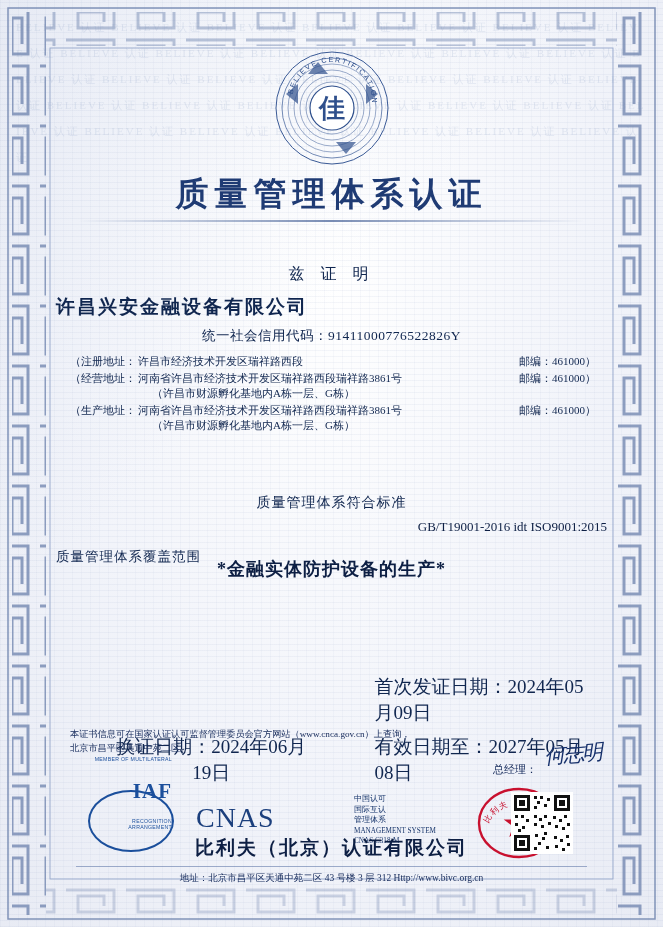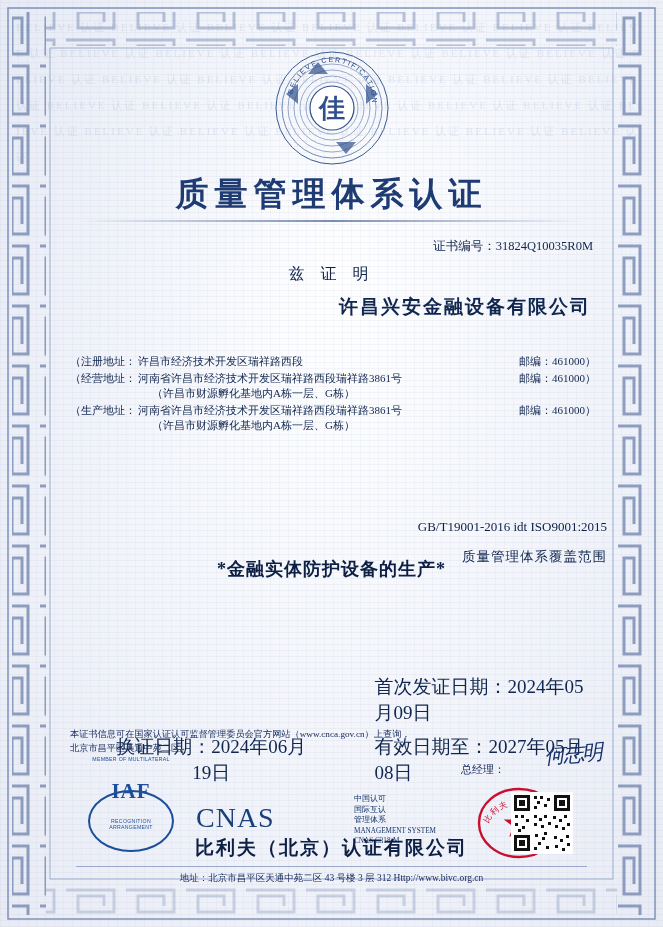--- a/index.html
+++ b/index.html
@@ -64,21 +64,21 @@
     position:absolute; top:214px; right:14px;
     font-size:12.5px; color:#10264f;
     font-family:"Liberation Serif", serif;
   }
   .hereby {
     position:absolute; top:240px; left:0; right:0; text-align:center;
     font-size:16px; letter-spacing:6px; color:#10264f;
     font-family:"Liberation Serif", serif;
   }
   .company {
-    position:absolute; top:270px; left:0; right:16px; text-align:right;
+    position:absolute; top:270px; left:0; right:16px; text-align:left;
     font-size:19px; font-weight:bold; letter-spacing:2px; color:#10264f;
     font-family:"Liberation Serif", serif;
   }
   .credit-code {
     position:absolute; top:303px; left:0; right:0; text-align:center;
     font-size:13.5px; color:#10264f; letter-spacing:0.5px;
     font-family:"Liberation Serif", serif;
   }
 
   .addr-block { position:absolute; top:330px; left:14px; right:14px; }
@@ -98,21 +98,21 @@
     position:absolute; top:470px; left:0; right:0; text-align:center;
     font-size:14px; color:#10264f; letter-spacing:1px;
     font-family:"Liberation Serif", serif;
   }
   .std-value {
     position:absolute; top:495px; left:0; right:0; text-align:right;
     font-size:13px; font-weight:normal; color:#0d1f44;
     font-family:"Liberation Serif", serif;
   }
   .scope-caption {
-    position:absolute; top:524px; left:0; right:0; text-align:right;
+    position:absolute; top:524px; left:0; right:0; text-align:left;
     font-size:13.5px; color:#10264f; letter-spacing:1px;
     font-family:"Liberation Serif", serif;
   }
   .scope-value {
     position:absolute; top:533px; left:0; right:0; text-align:center;
     font-size:18px; font-weight:bold; color:#0d1f44; letter-spacing:1px;
     font-family:"Liberation Serif", serif;
   }
 
   .dates {
@@ -141,21 +141,21 @@
     font-size:21px;
     color:#16306b;
     transform: rotate(-5deg);
     letter-spacing:-2px;
   }
 
   .logos { position:absolute; top:760px; left:10px; right:10px; height:86px; }
   .iaf {
     position:absolute; left:22px; top:6px; width:86px; height:62px;
     border:2px solid #1b4f9c; border-radius:50%;
-    color:#1b4f9c; text-align:center;
+    color:#1b4f9c; text-align:right;
   }
   .iaf .big { font-size:21px; font-weight:bold; letter-spacing:1px; margin-top:17px; font-family:"Liberation Serif", serif;}
   .iaf .tiny-top, .iaf .tiny-bot { font-size:5.2px; letter-spacing:0.3px; }
   .iaf .tiny-top { margin-top:-36px; }
   .iaf .tiny-bot { margin-top:14px; }
   .cnas {
     position:absolute; left:130px; top:18px; color:#1b3f7d;
     font-size:28px; font-weight:normal; letter-spacing:1px;
     font-family:"Liberation Serif", serif;
   }
@@ -239,26 +239,24 @@
           <text font-family="Liberation Sans, sans-serif" font-size="7.2" fill="#2e4f8c" letter-spacing="1.6">
             <textPath href="#arcTop" startOffset="6%">BELIEVE CERTIFICATION</textPath>
           </text>
         </g>
       </svg>
     </div>
 
     <div class="title-main">质量管理体系认证</div>
     <div class="title-rule"></div>
 
-    <div class="cert-no">
-      <span>证书编号：</span><span>31824Q10035R0M</span>
-    </div>
 
     <div class="hereby">兹 证 明</div>
     <div class="company">许昌兴安金融设备有限公司</div>
+    <div class="credit-code">统一社会信用代码：91411000776522826Y</div>
 
     <div class="addr-block">
       <div class="addr-row">
         <span class="addr-label">（注册地址：</span>
         <span class="addr-val">许昌市经济技术开发区瑞祥路西段</span>
         <span class="addr-post">邮编：461000）</span>
       </div>
       <div class="addr-row">
         <span class="addr-label">（经营地址：</span>
         <span class="addr-val">
@@ -270,20 +268,21 @@
       <div class="addr-row">
         <span class="addr-label">（生产地址：</span>
         <span class="addr-val">
           <span>河南省许昌市经济技术开发区瑞祥路西段瑞祥路3861号</span>
           <span class="line2">（许昌市财源孵化基地内A栋一层、G栋）</span>
         </span>
         <span class="addr-post">邮编：461000）</span>
       </div>
     </div>
 
+    <div class="std-caption">质量管理体系符合标准</div>
     <div class="std-value">GB/T19001-2016 idt ISO9001:2015</div>
     <div class="scope-caption">质量管理体系覆盖范围</div>
     <div class="scope-value">*金融实体防护设备的生产*</div>
 
     <div class="dates">
       <div class="dates-row">
         <span class="left"></span>
         <span class="right"><span>首次发证日期：</span><span>2024年05月09日</span></span>
       </div>
       <div class="dates-row">
@@ -294,21 +293,21 @@
 
     <div class="legal">
       <div>本证书信息可在国家认证认可监督管理委员会官方网站（www.cnca.gov.cn）上查询，</div>
       <div>北京市昌平区天通中苑二区。</div>
     </div>
 
     <div class="signature-area">
       <div>
         <span class="sig-script">何志明</span>
       </div>
-      <div style="margin-top:-6px;margin-right:96px;">总经理：</div>
+      <div style="margin-top:-6px;margin-right:64px;">总经理：</div>
     </div>
 
     <div class="logos">
 
       <div class="iaf">
         <div class="tiny-top">MEMBER OF MULTILATERAL</div>
         <div class="big">IAF</div>
         <div class="tiny-bot">RECOGNITION ARRANGEMENT</div>
       </div>
 

